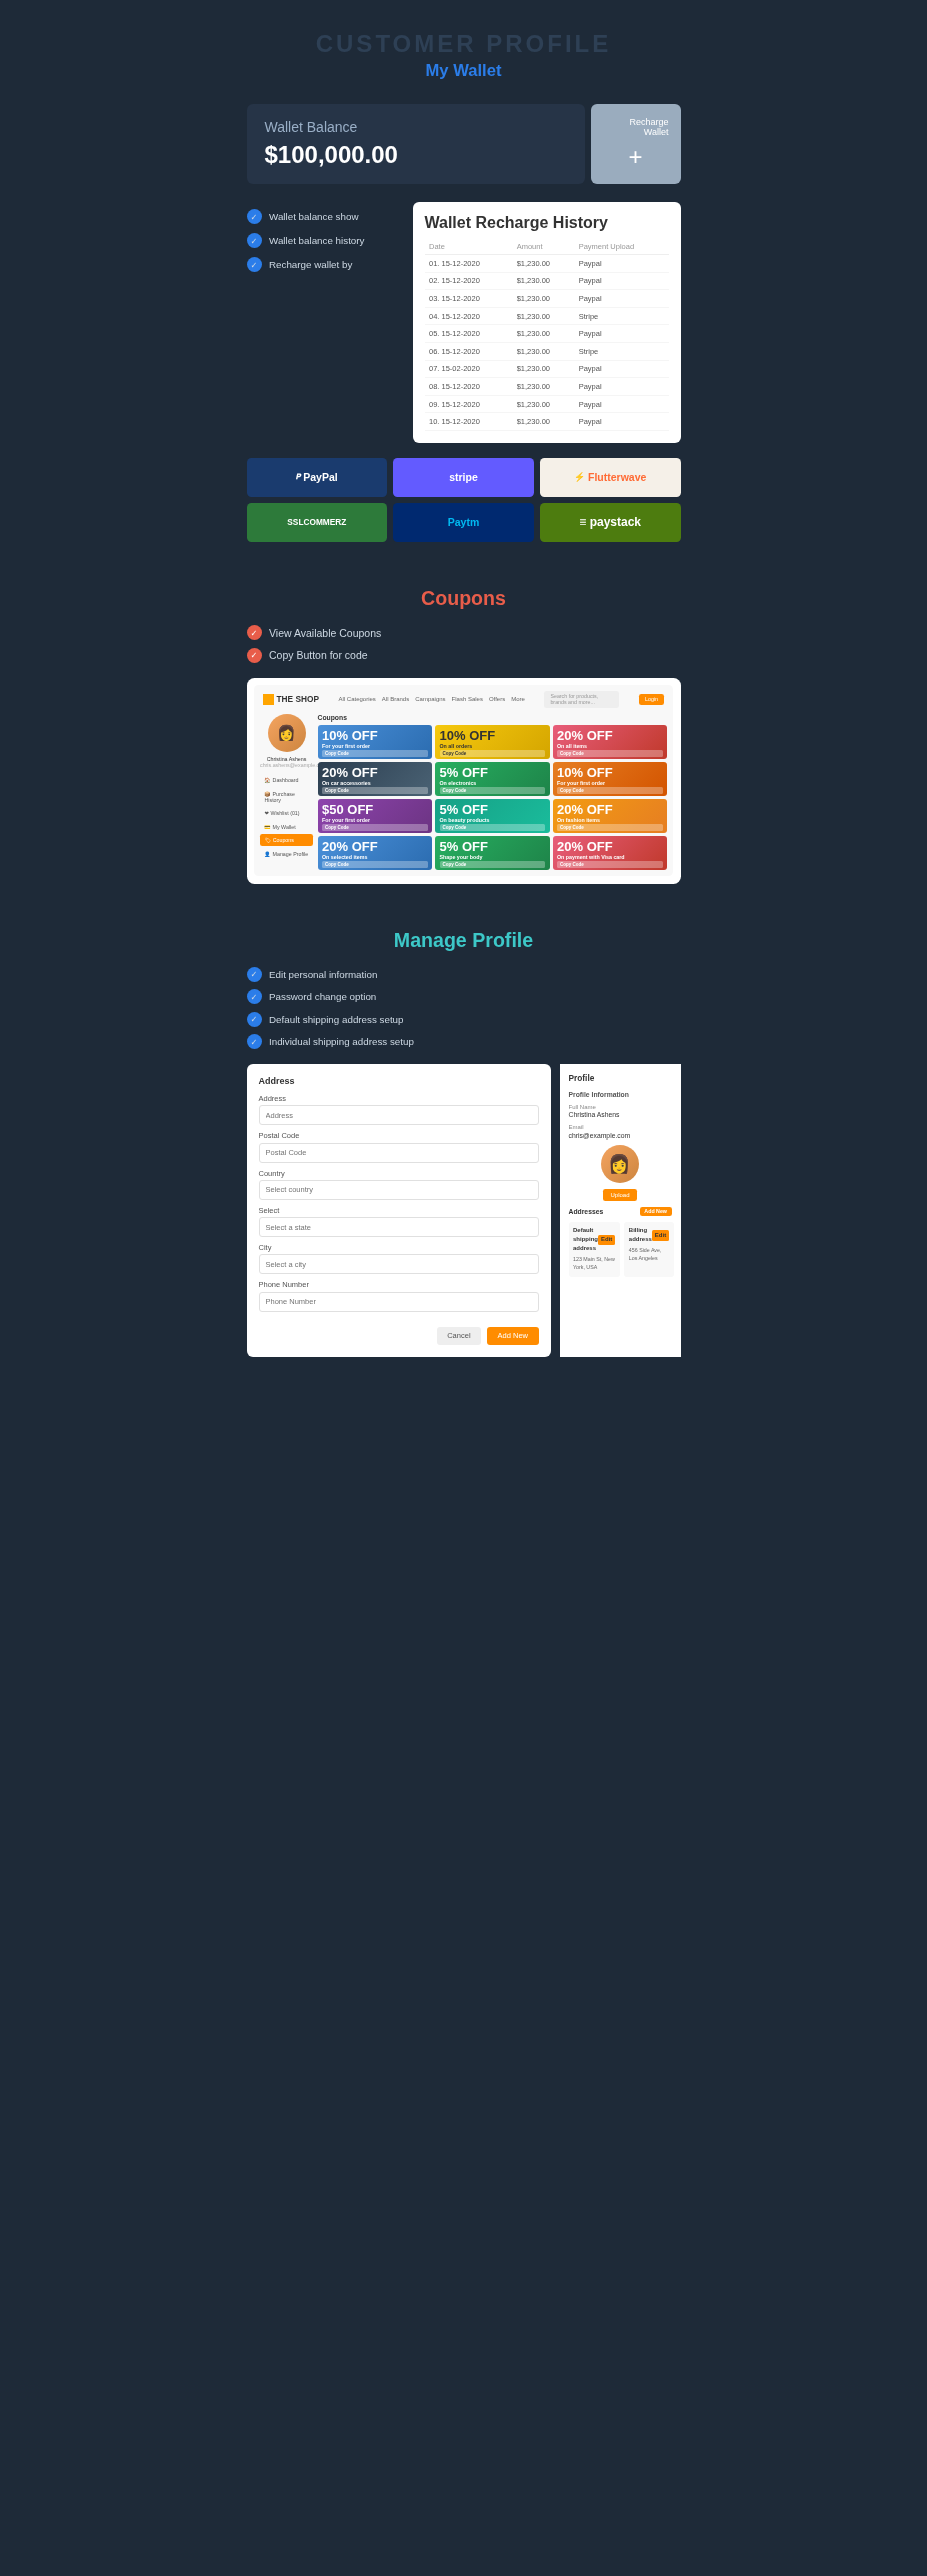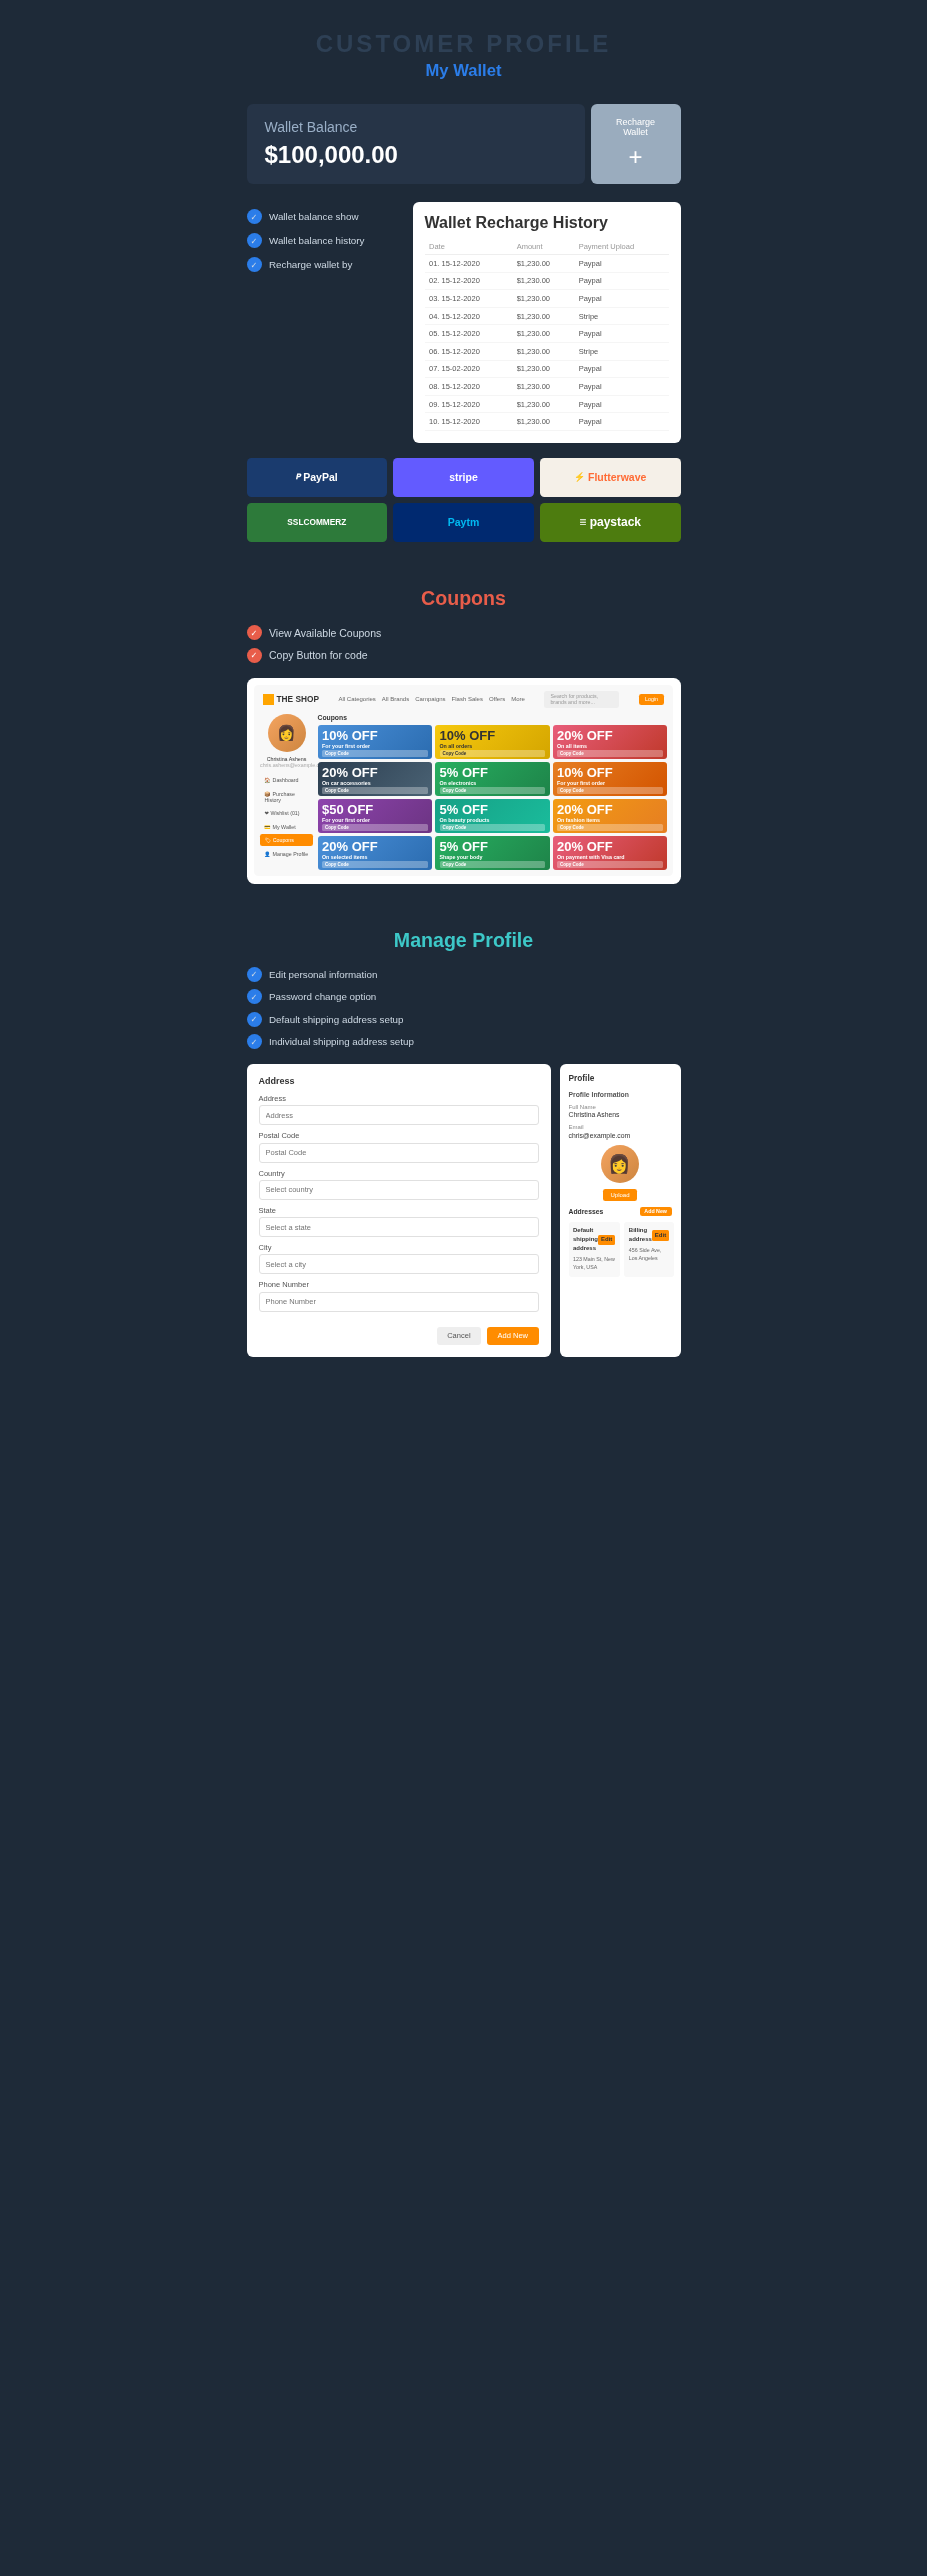--- a/index.html
+++ b/index.html
@@ -63,21 +63,21 @@
       flex-direction: column;
       align-items: center;
       justify-content: center;
       cursor: pointer;
       padding: 12px;
     }
     .recharge-card .recharge-label {
       font-size: 9px;
       color: #fff;
       margin-bottom: 6px;
-      text-align: center;
+      text-align: right;
     }
     .recharge-card .plus-icon {
       font-size: 24px;
       color: #fff;
       font-weight: 300;
     }
 
     
     .wallet-content {
       display: flex;
@@ -409,21 +409,21 @@
       color: #fff;
       font-size: 7.5px;
       border: none;
       cursor: pointer;
     }
 
     .profile-info-card {
       width: 121px;
       flex-shrink: 0;
       background: #fff;
-      border-radius: 6px;
+      border-radius: 0;
       padding: 9px;
       color: #333;
     }
     .profile-info-card h4 {
       font-size: 8.3px;
       font-weight: 600;
       margin-bottom: 7.5px;
     }
     .profile-field {
       font-size: 6px;
@@ -752,21 +752,21 @@
 
       <label class="form-label">Address</label>
       <input class="form-input" type="text" placeholder="Address" style="">
 
       <label class="form-label">Postal Code</label>
       <input class="form-input" type="text" placeholder="Postal Code" style="">
 
       <label class="form-label">Country</label>
       <input class="form-input" type="text" placeholder="Select country" style="">
 
-      <label class="form-label">State</label>
+      <label class="form-label">Select</label>
       <input class="form-input" type="text" placeholder="Select a state" style="">
 
       <label class="form-label">City</label>
       <input class="form-input" type="text" placeholder="Select a city" style="">
 
       <label class="form-label">Phone Number</label>
       <input class="form-input" type="text" placeholder="Phone Number" style="">
 
       <div class="form-actions">
         <button class="btn-cancel">Cancel</button>

